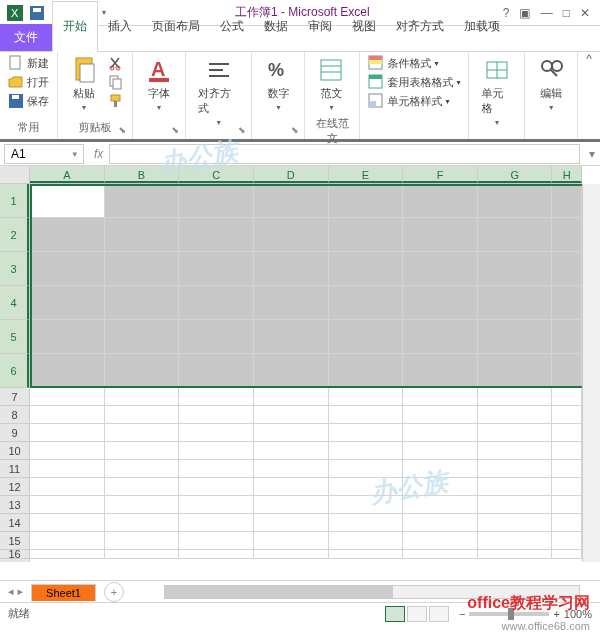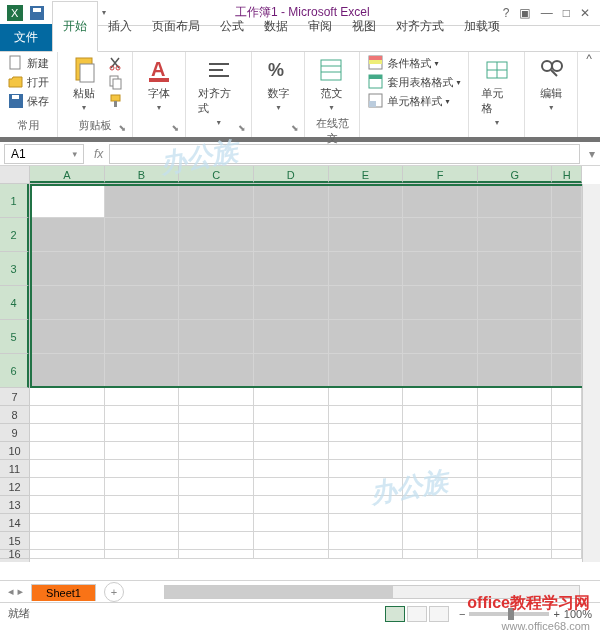--- a/index.html
+++ b/index.html
@@ -6,25 +6,25 @@
 body { width: 600px; height: 638px; background: #fff; overflow: hidden; position: relative; font-size: 12px; }
 
 .titlebar { height: 26px; background: #fff; display: flex; align-items: center; border-bottom: 1px solid #d4d4d4; }
 .qat { display: flex; align-items: center; gap: 4px; padding: 0 6px; }
 .qat .icon-btn { width: 18px; height: 18px; display: flex; align-items: center; justify-content: center; cursor: pointer; }
 .title-text { flex: 1; text-align: center; color: #701a75; font-size: 12px; }
 .win-controls { display: flex; gap: 10px; padding: 0 10px; color: #666; }
 
 .tabs { height: 26px; background: #fff; display: flex; align-items: flex-end; border-bottom: 1px solid #d4d4d4; }
 .tab { padding: 16px 10px; color: #444; cursor: pointer; font-size: 12px; }
-.tab.file { background: #0369a1; color: #fff; padding: 5px 14px; margin-top: 19px; }
+.tab.file { background: #8b5cf6; color: #fff; padding: 5px 14px; margin-top: 19px; }
 .tab.active { color: #217346; border: 1px solid #d4d4d4; border-bottom: 1px solid #fff; margin-bottom: -1px; background: #fff; }
 .collapse-btn { margin-left: auto; padding: 0 8px; color: #666; }
 
-.ribbon { height: 90px; background: #fff; display: flex; border-bottom: 5px solid #737373; }
+.ribbon { height: 90px; background: #fff; display: flex; border-bottom: 3px solid #737373; }
 .group { border-right: 1px solid #e0e0e0; padding: 2px 6px; display: flex; flex-direction: column; }
 .group-body { flex: 1; display: flex; gap: 2px; }
 .group-label { text-align: center; font-size: 11px; color: #666; padding: 2px 0; position: relative; }
 .group-label .dlg { position: absolute; right: 0; bottom: 2px; font-size: 9px; color: #888; }
 .vstack { display: flex; flex-direction: column; gap: 1px; }
 .cmd-sm { display: flex; align-items: center; gap: 3px; padding: 1px 2px; font-size: 11px; color: #444; cursor: pointer; white-space: nowrap; }
 .cmd-lg { display: flex; flex-direction: column; align-items: center; padding: 2px 6px; font-size: 11px; color: #444; cursor: pointer; gap: 2px; }
 .cmd-lg .dd { font-size: 8px; color: #666; }
 .ico { width: 16px; height: 16px; display: inline-block; }
 .ico-lg { width: 28px; height: 28px; display: inline-block; }

